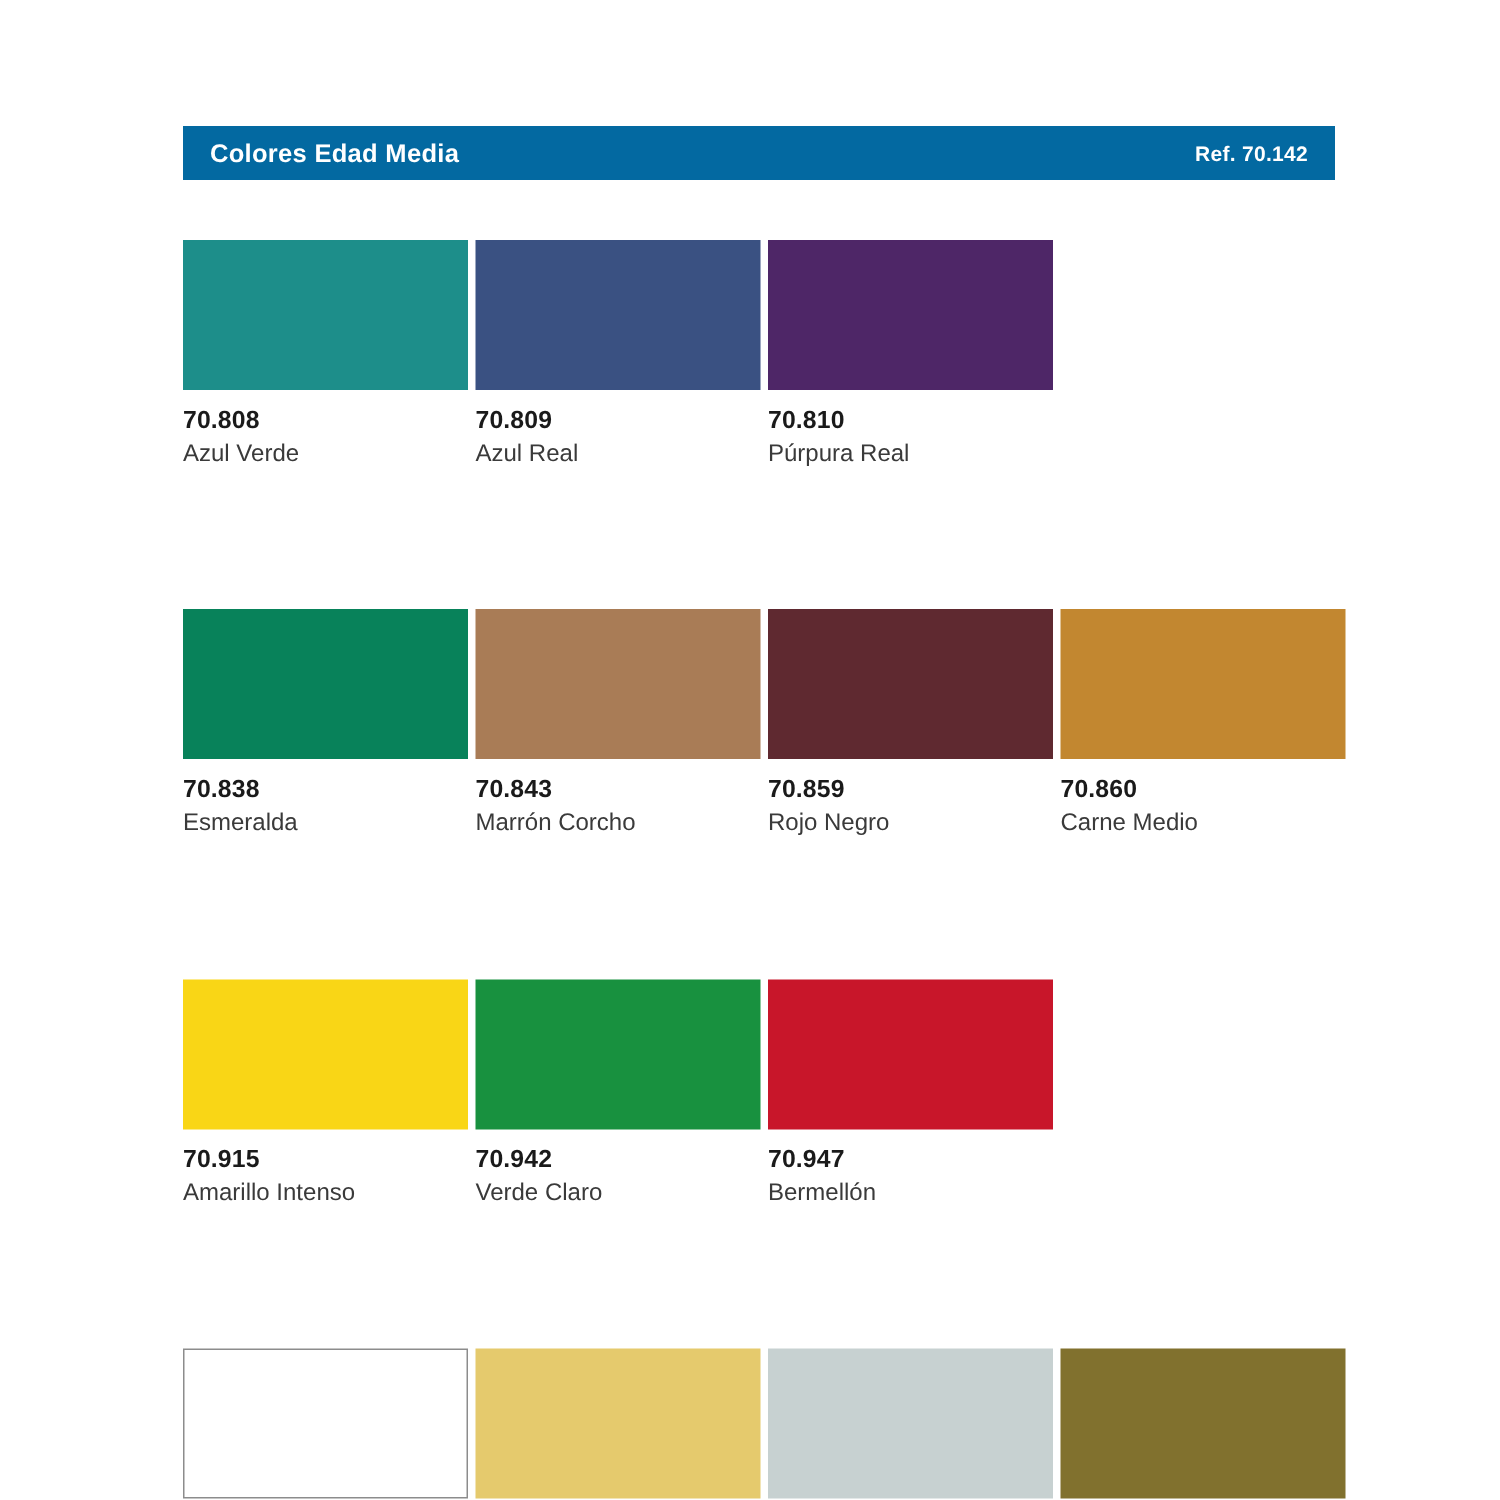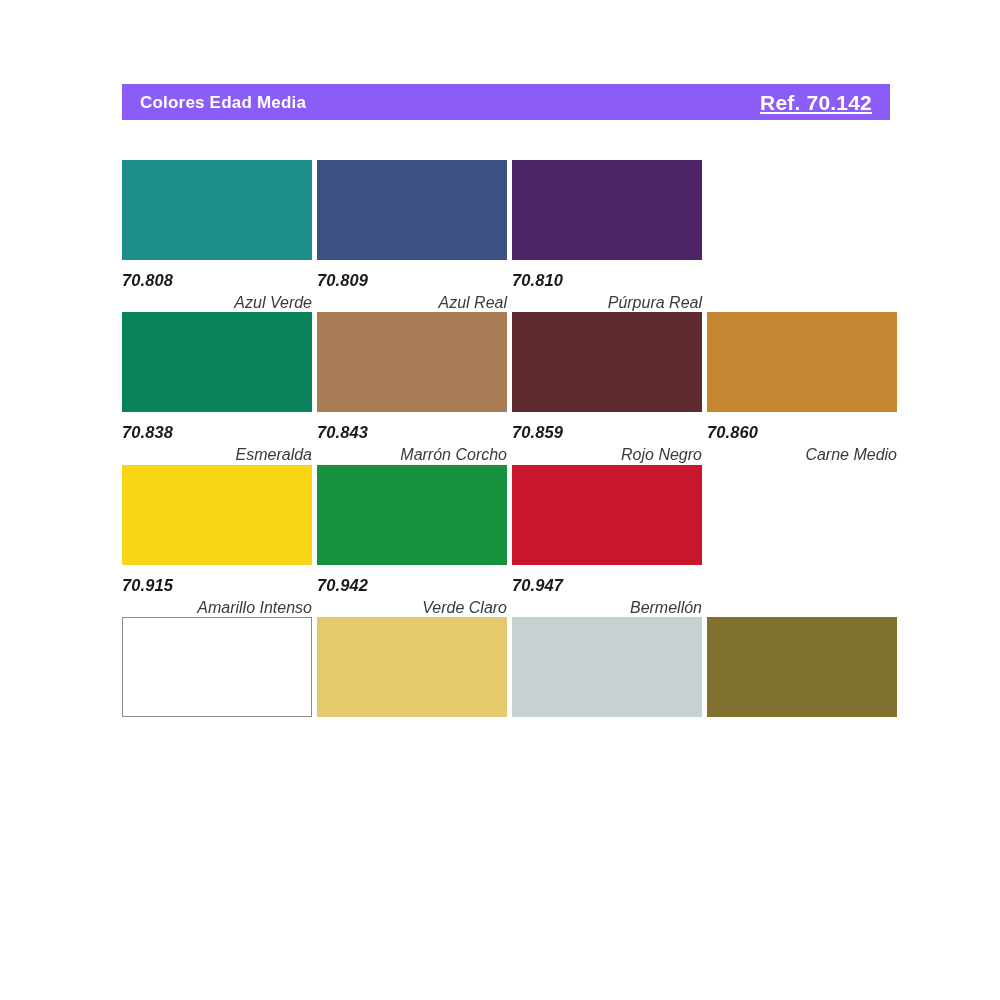--- a/index.html
+++ b/index.html
@@ -22,54 +22,53 @@
     box-sizing: border-box;
   }
 
   
   .header-bar {
     position: absolute;
     left: 122px;
     top: 84px;
     width: 768px;
     height: 36px;
-    background: #8b5cf6;
+    background: #0369a1;
     display: flex;
     align-items: center;
     justify-content: space-between;
     box-sizing: border-box;
     padding: 0 18px 0 18px;
   }
   .header-title {
     color: #ffffff;
     font-size: 17px;
     font-weight: bold;
     letter-spacing: 0.2px;
     line-height: 1;
     white-space: nowrap;
   }
   .header-ref {
     color: #ffffff;
-    font-size: 21px;
+    font-size: 14px;
     font-weight: bold;
     letter-spacing: 0.2px;
     line-height: 1;
     white-space: nowrap;
-    text-decoration: underline;
   }
 
   
   .grid {
     position: absolute;
     left: 122px;
     top: 160px;
     width: 790px;
     display: flex;
     flex-direction: column;
-    font-style: italic;
+    row-gap: 94px;
   }
   .grid-row {
     display: flex;
     column-gap: 5px;
   }
   .swatch-cell {
     width: 190px;
     box-sizing: border-box;
   }
   .swatch-chip {
@@ -90,21 +89,20 @@
     letter-spacing: 0.1px;
     white-space: nowrap;
   }
   .swatch-name {
     margin-top: 4px;
     font-size: 16px;
     font-weight: normal;
     color: #3a3a3a;
     line-height: 1.15;
     white-space: nowrap;
-    text-align: right;
   }
 </style>
 </head>
 <body>
 
 <div class="sheet">
 
   <div class="header-bar">
     <span class="header-title">Colores Edad Media</span>
     <span class="header-ref">Ref. 70.142</span>

